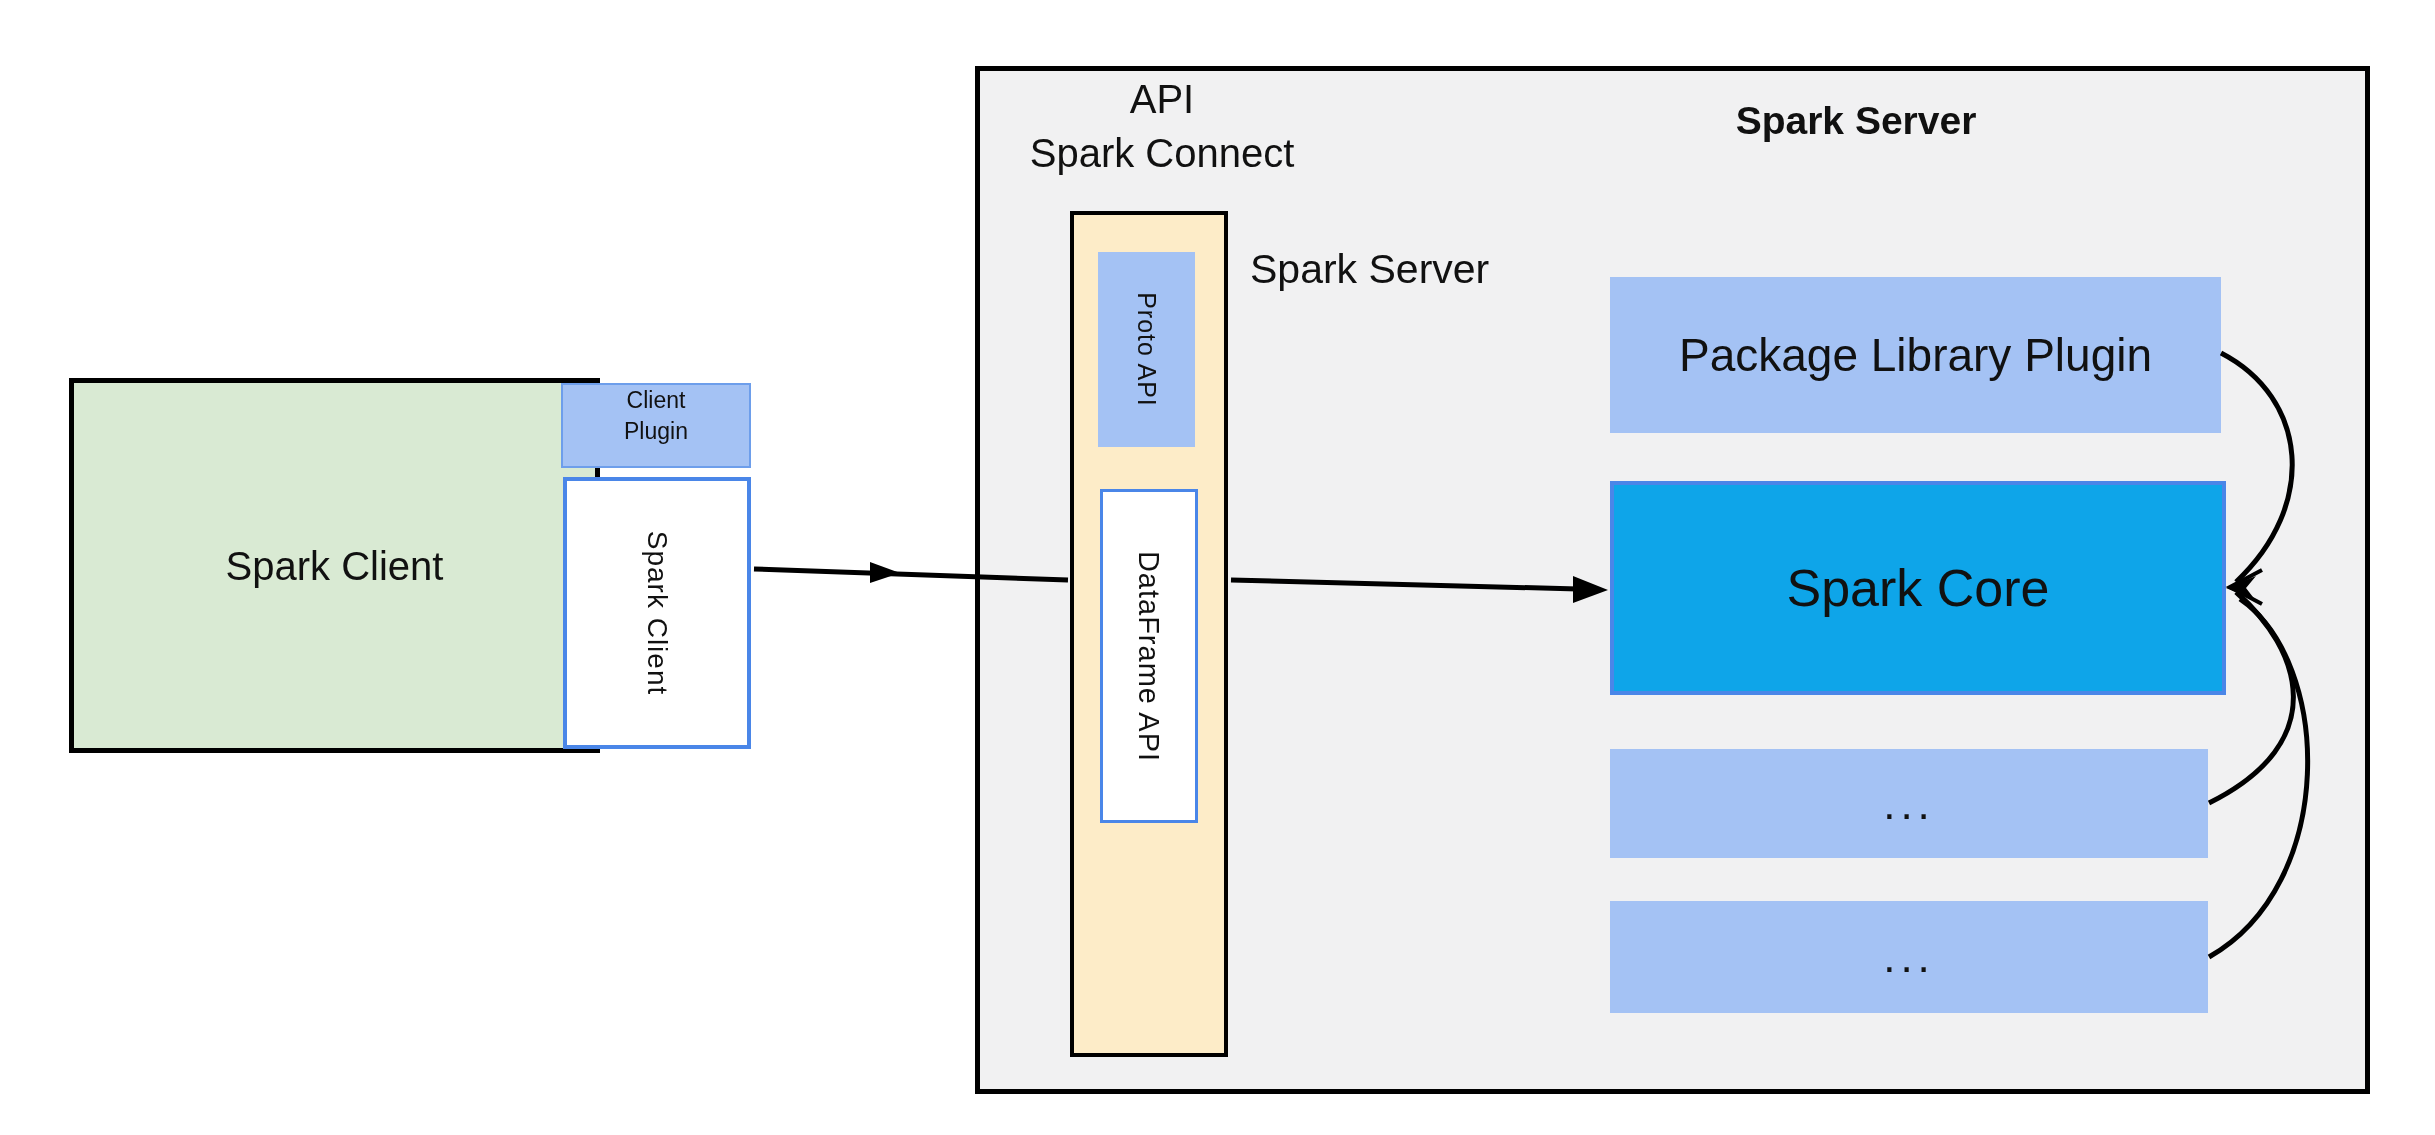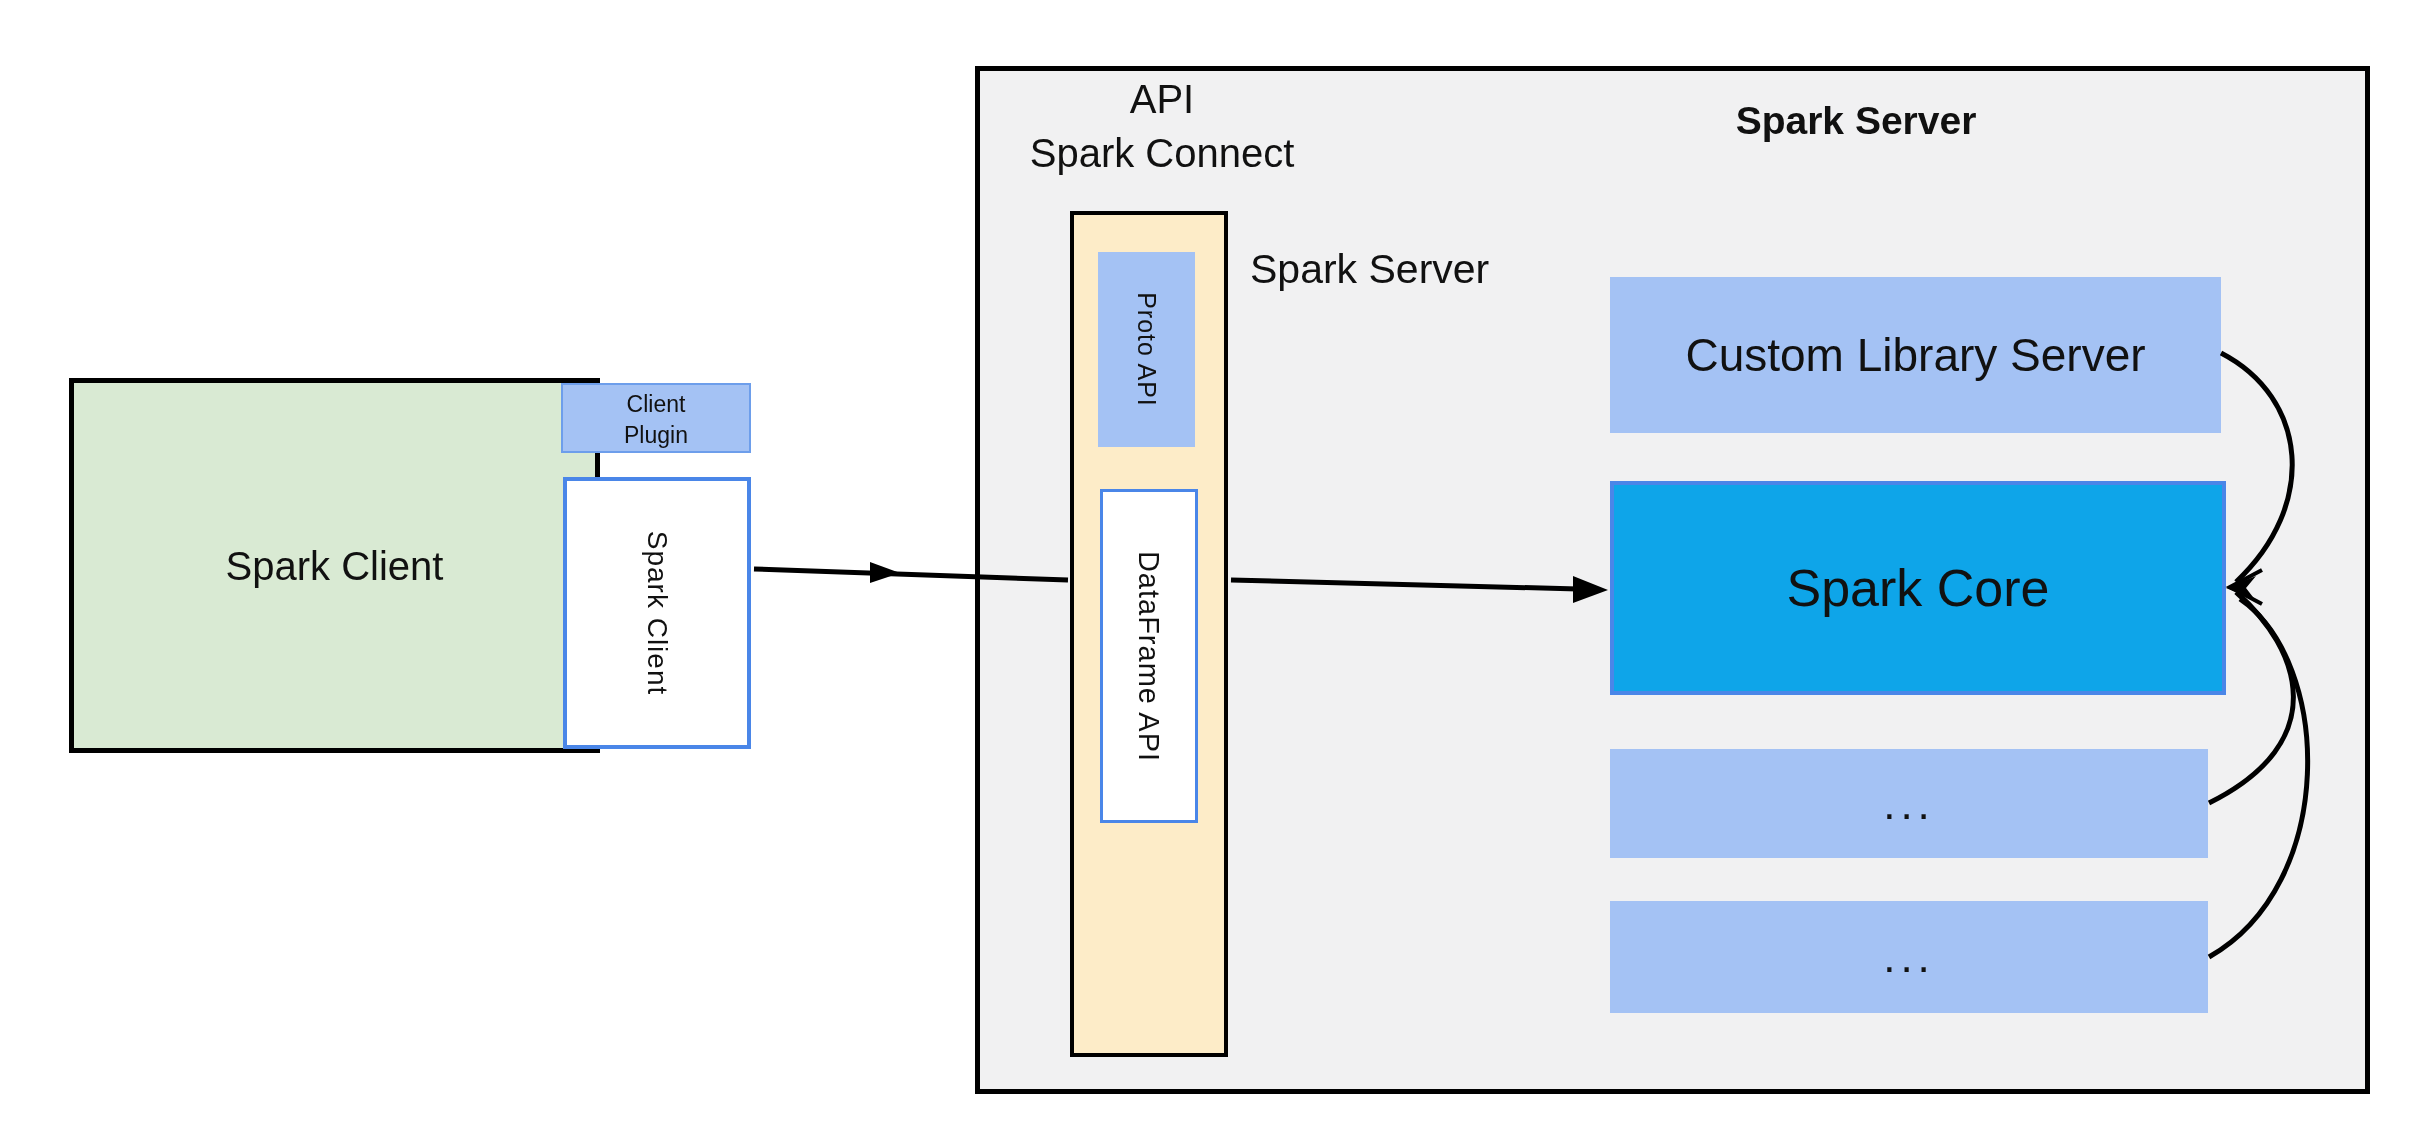--- a/index.html
+++ b/index.html
@@ -21,21 +21,21 @@
   .server-title{left:1686px;top:98px;width:340px;text-align:center;font-size:39px;line-height:46px;font-weight:bold;z-index:4;}
   .lib-label{left:1250px;top:242px;width:320px;text-align:left;font-size:41px;line-height:54px;z-index:4;}
   
   .plugin-box{left:1610px;top:277px;width:611px;height:156px;background:#a4c2f4;z-index:4;display:flex;align-items:center;justify-content:center;font-size:46px;}
   .core-box{left:1610px;top:481px;width:616px;height:214px;background:#0ea5e9;border:4px solid #4a86e8;z-index:4;display:flex;align-items:center;justify-content:center;font-size:52px;}
   .dots-box{left:1610px;width:598px;background:#a4c2f4;z-index:4;display:flex;align-items:center;justify-content:center;font-size:44px;letter-spacing:5px;}
   .dots-1{top:749px;height:109px;}
   .dots-2{top:901px;height:112px;}
   
   .client-app{left:69px;top:378px;width:531px;height:375px;background:#d9ead3;border:5px solid #000;z-index:1;display:flex;align-items:center;justify-content:center;text-align:center;font-size:40px;line-height:62px;}
-  .pkg-box{left:561px;top:383px;width:190px;height:70px;background:#a4c2f4;border:2px solid #6d9eeb;z-index:2;display:flex;align-items:flex-end;justify-content:center;text-align:center;font-size:23px;line-height:31px;}
+  .pkg-box{left:561px;top:383px;width:190px;height:85px;background:#a4c2f4;border:2px solid #6d9eeb;z-index:2;display:flex;align-items:flex-start;justify-content:center;text-align:center;font-size:23px;line-height:31px;}
   .sc-box{left:563px;top:477px;width:188px;height:272px;background:#fff;border:4px solid #4a86e8;z-index:2;display:flex;align-items:center;justify-content:center;}
   .sc-box .rot{font-size:28px;}
   .arrows{left:0;top:0;width:2435px;height:1135px;z-index:10;pointer-events:none;}
 </style>
 </head>
 <body>
 
 <div class="stage">
 
   <div class="abs server-box"></div>
@@ -55,21 +55,21 @@
 
   <div class="abs df-box">
     <span class="rot">DataFrame API</span>
   </div>
 
   <div class="abs lib-label">
     <div>Spark Server</div>
   </div>
 
   <div class="abs plugin-box">
-    <span>Custom Library Server</span>
+    <span>Package Library Plugin</span>
   </div>
 
   <div class="abs core-box">
     <span>Spark Core</span>
   </div>
 
   <div class="abs dots-box dots-1">
     <span>...</span>
   </div>
   <div class="abs dots-box dots-2">

